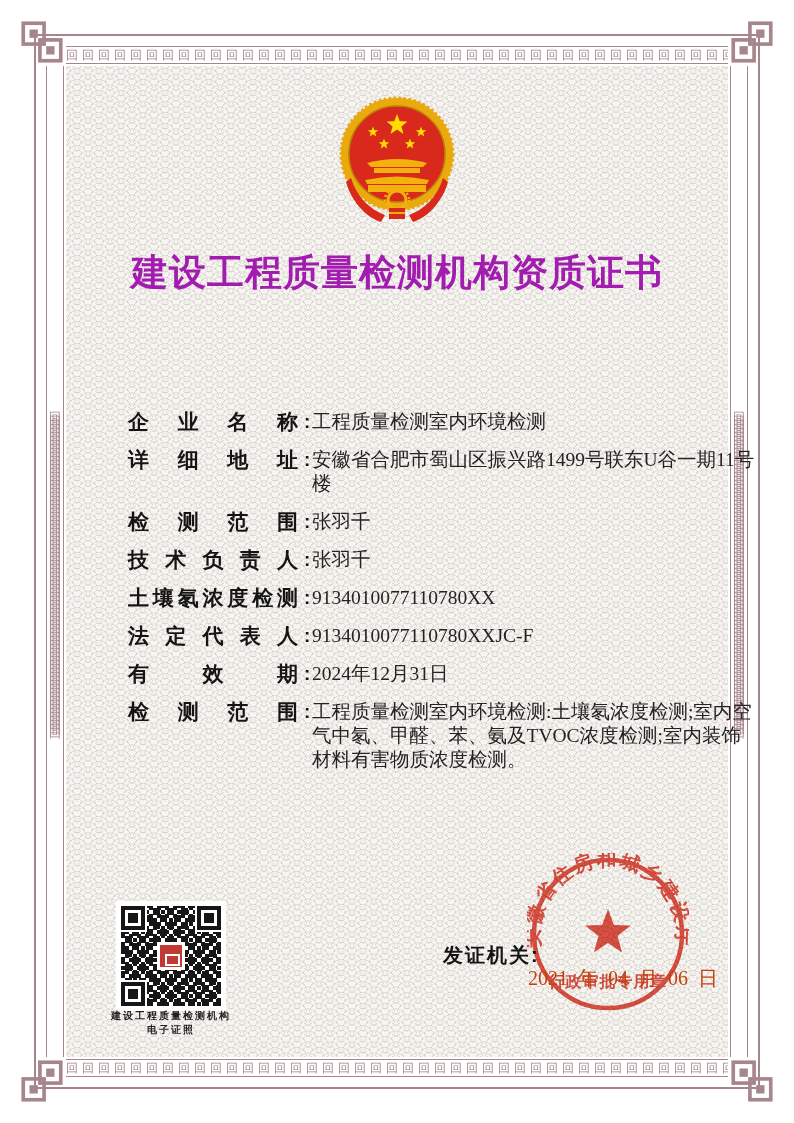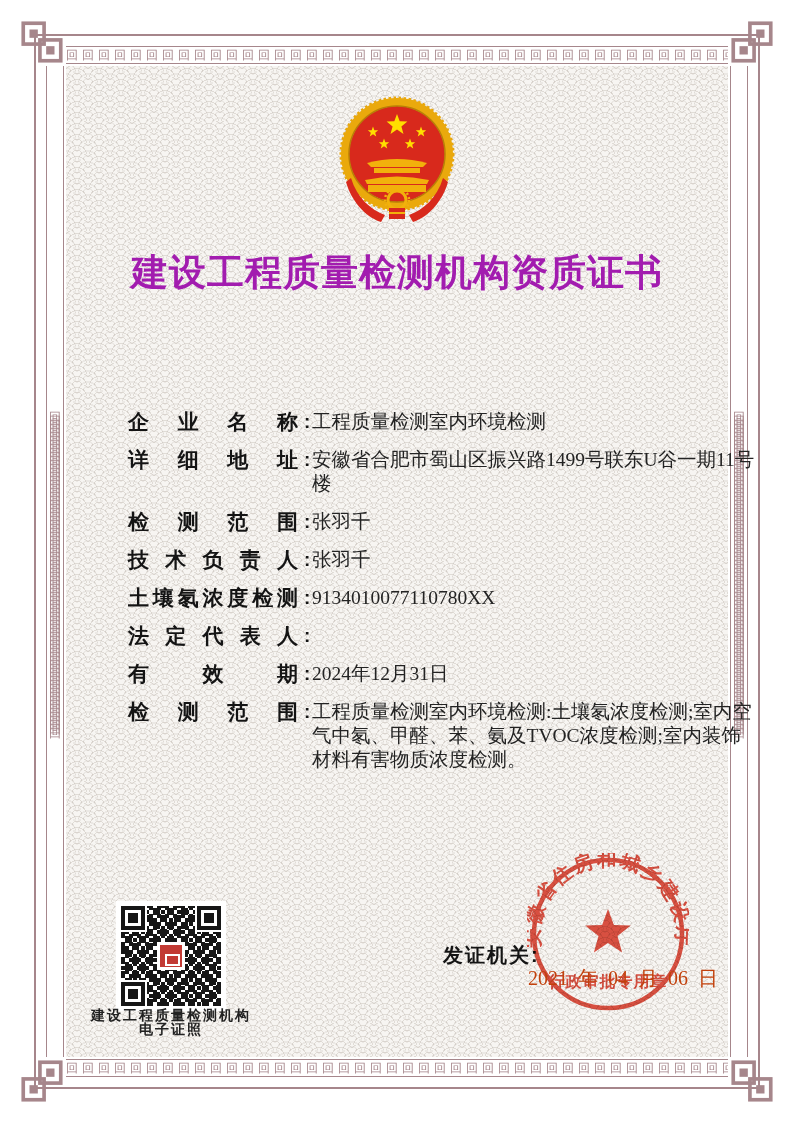--- a/index.html
+++ b/index.html
@@ -102,21 +102,21 @@
   .qr-logo-inner {
     width:22px; height:22px; background:#c23a34;
     border:2px solid #c23a34; position:relative;
   }
   .qr-logo-inner::after {
     content:""; position:absolute; left:3px; top:7px; width:11px; height:8px;
     border:2px solid #ffffff;
   }
   .qr-caption {
     position:absolute; left:81px; top:1009px; width:180px;
-    text-align:center; font-size:14px; font-weight:700;
+    text-align:center; font-size:10px; font-weight:700;
     letter-spacing:2px; line-height:14px; color:#222222;
     font-family:"Liberation Serif", serif;
   }
   
   .issuer-label {
     position:absolute; left:433px; top:942px;
     font-size:20px; font-weight:700; letter-spacing:2px; color:#141414;padding-left:10px;
   }
   .seal { position:absolute; left:527px; top:853px; width:162px; height:162px;
     mix-blend-mode:multiply; opacity:.92; }
@@ -222,20 +222,21 @@
       <div class="f-value">张羽千</div>
     </div>
     <div class="frow">
       <div class="f-label">土壤氡浓度检测</div>
       <div class="f-colon">:</div>
       <div class="f-value">9134010077110780XX</div>
     </div>
     <div class="frow">
       <div class="f-label">法定代表人</div>
       <div class="f-colon">:</div>
+      <div class="f-value">9134010077110780XXJC-F</div>
     </div>
     <div class="frow">
       <div class="f-label">有效期</div>
       <div class="f-colon">:</div>
       <div class="f-value">2024年12月31日</div>
     </div>
     <div class="frow">
       <div class="f-label">检测范围</div>
       <div class="f-colon">:</div>
       <div class="f-value">工程质量检测室内环境检测:土壤氡浓度检测;室内空气中氡、甲醛、苯、氨及TVOC浓度检测;室内装饰材料有害物质浓度检测。</div>

